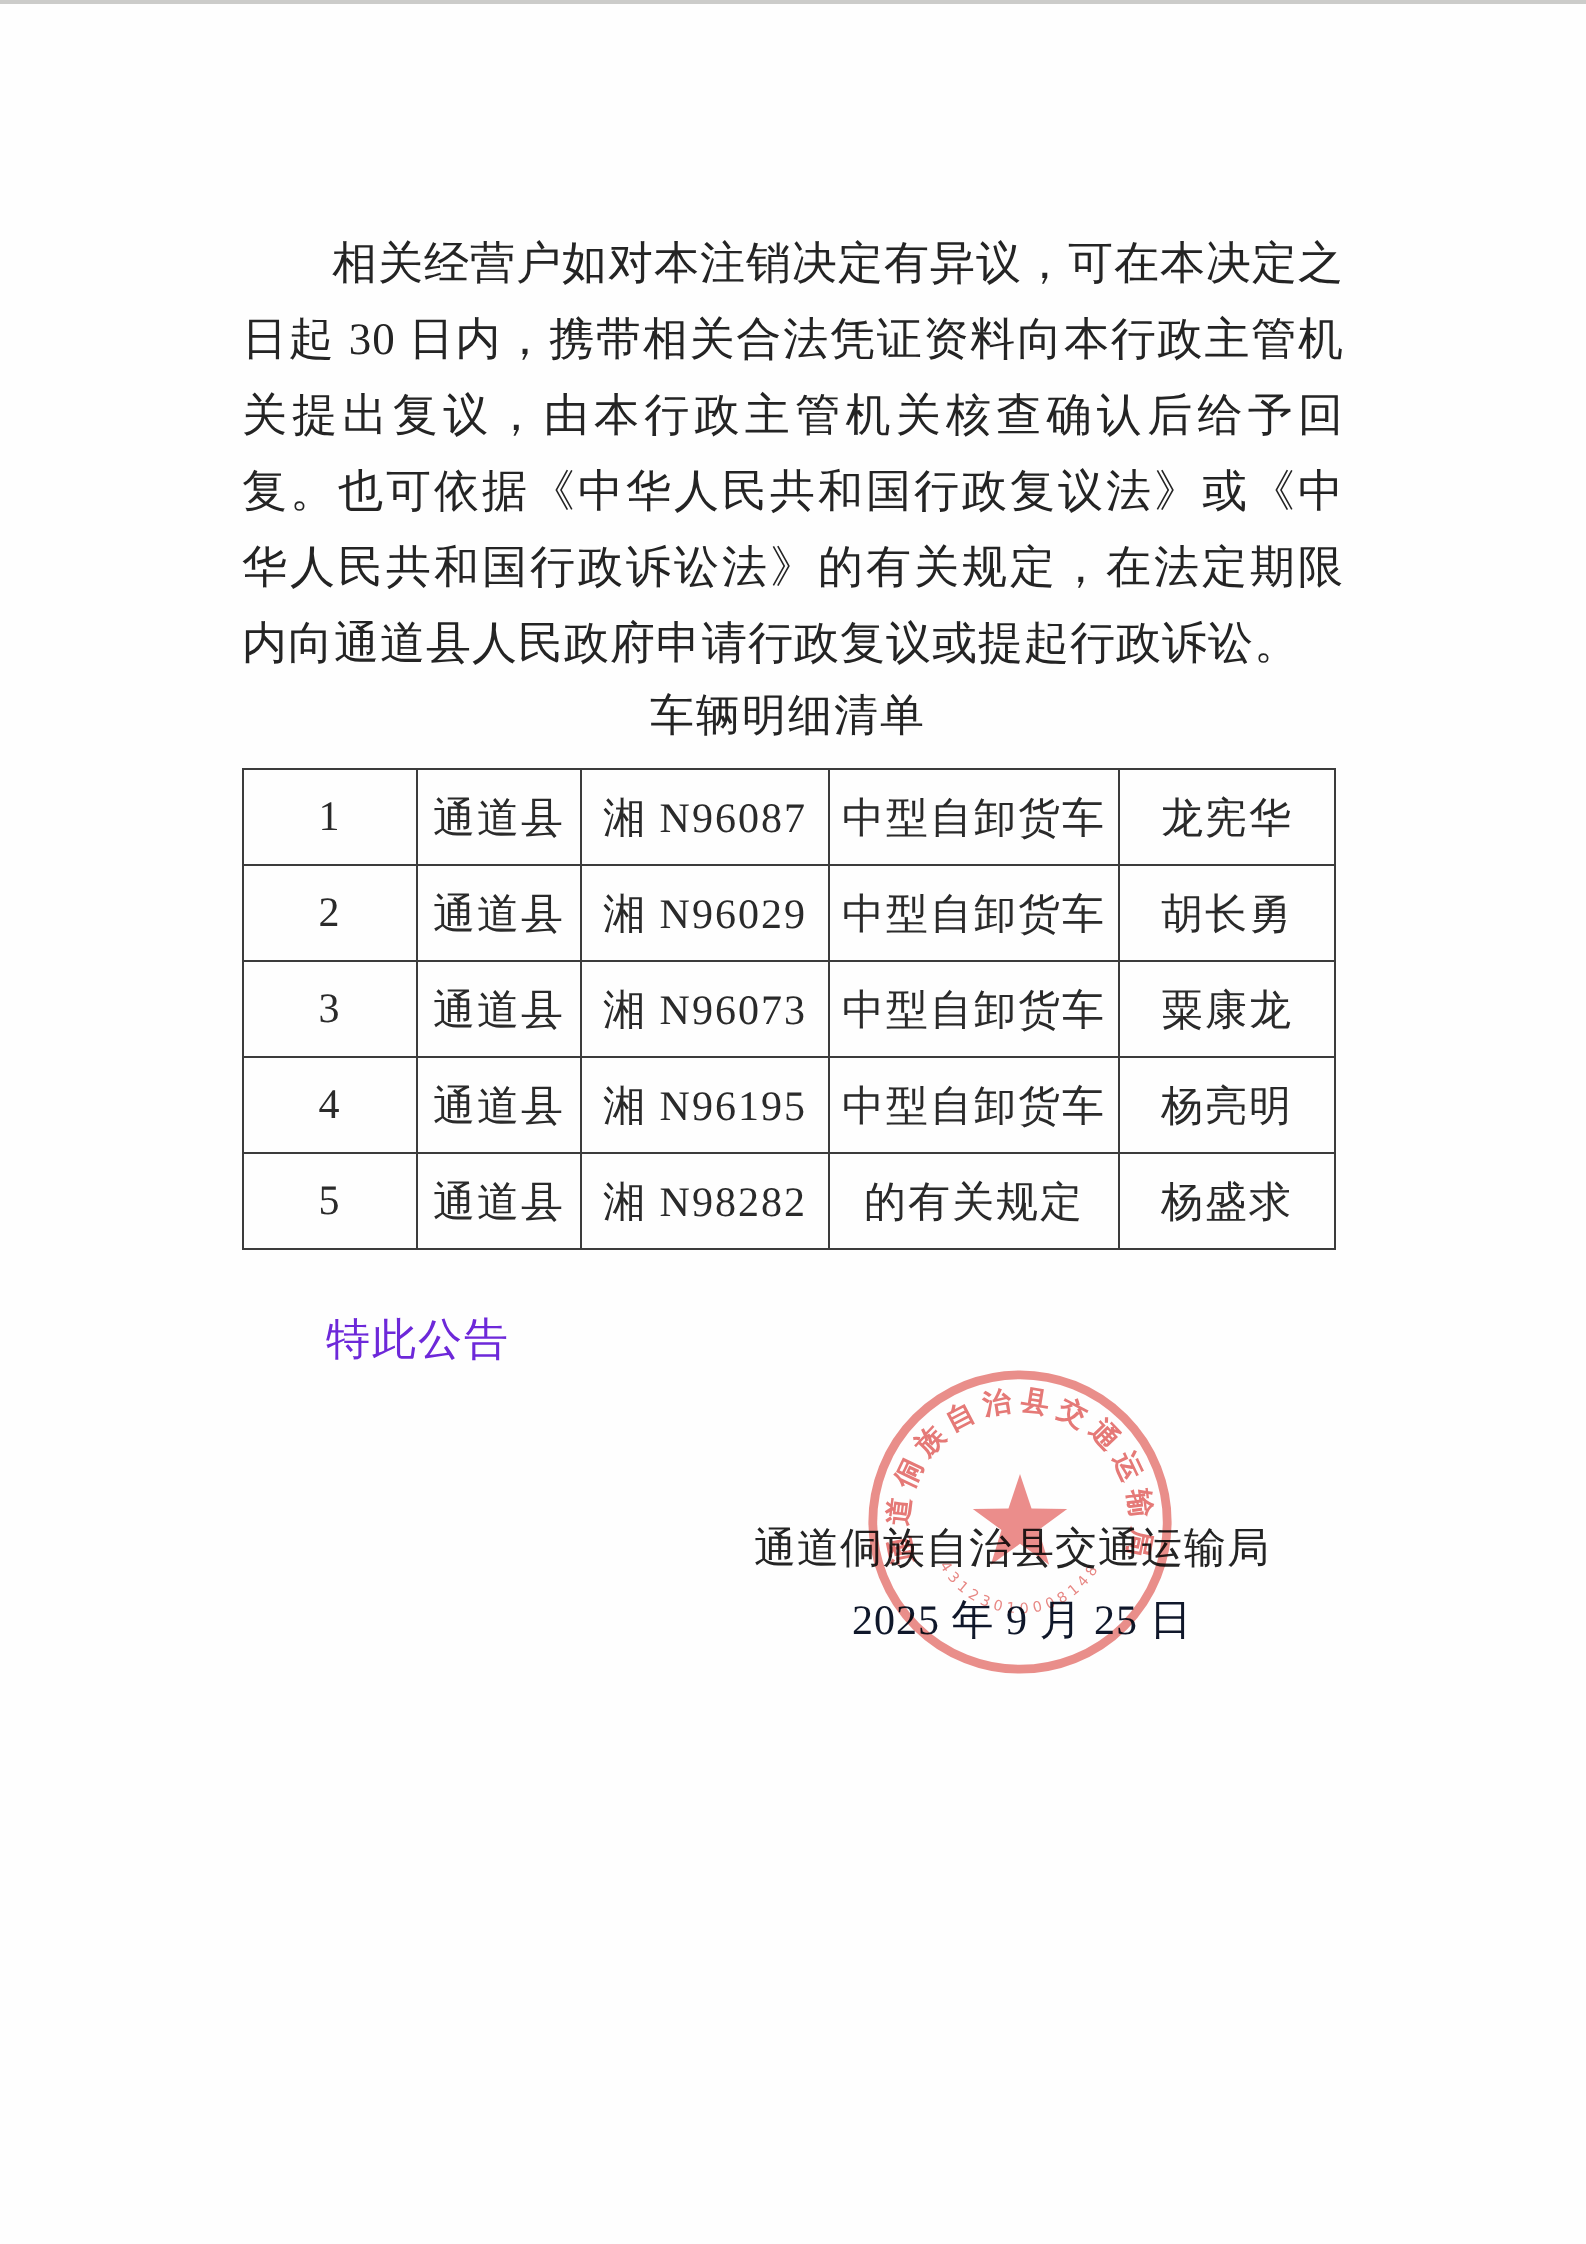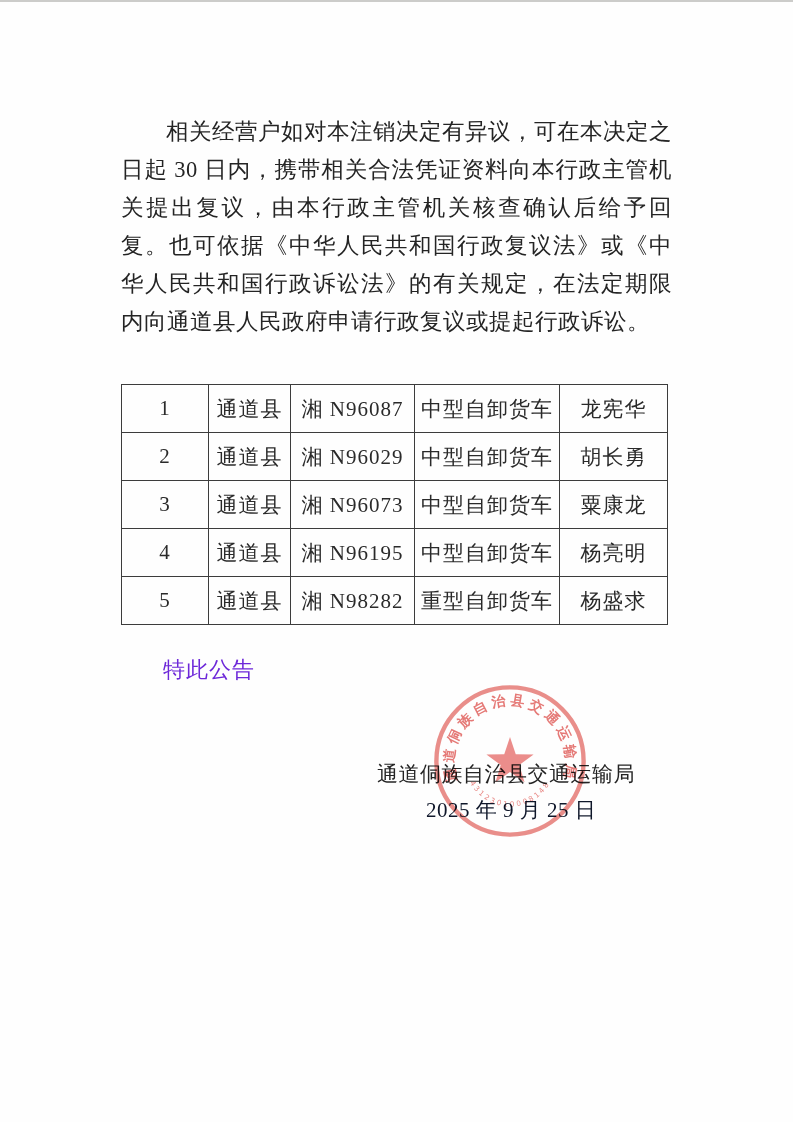--- a/index.html
+++ b/index.html
@@ -118,20 +118,21 @@
 </style>
 </head>
 <body>
 
 <div class="page">
 
   <div class="scan-edge-top"></div>
 
   <p class="body-paragraph">相关经营户如对本注销决定有异议，可在本决定之日起 30 日内，携带相关合法凭证资料向本行政主管机关提出复议，由本行政主管机关核查确认后给予回复。也可依据《中华人民共和国行政复议法》或《中华人民共和国行政诉讼法》的有关规定，在法定期限内向通道县人民政府申请行政复议或提起行政诉讼。</p>
 
+  <div class="table-title">车辆明细清单</div>
 
   <table class="vehicle-table">
     <colgroup>
       <col class="col-index">
         <col class="col-county">
         <col class="col-plate">
         <col class="col-type">
         <col class="col-owner">
     </colgroup>
     <tbody>
@@ -160,21 +161,21 @@
         <td>4</td>
         <td>通道县</td>
         <td>湘 N96195</td>
         <td>中型自卸货车</td>
         <td>杨亮明</td>
       </tr>
       <tr>
         <td>5</td>
         <td>通道县</td>
         <td>湘 N98282</td>
-        <td>重型自卸货车</td>
+        <td>的有关规定</td>
         <td>杨盛求</td>
       </tr>
     </tbody>
   </table>
 
   <div class="closing-line">特此公告</div>
 
   <div class="signature-agency">通道侗族自治县交通运输局</div>
 
   <div class="signature-date">2025 年 9 月 25 日</div>

